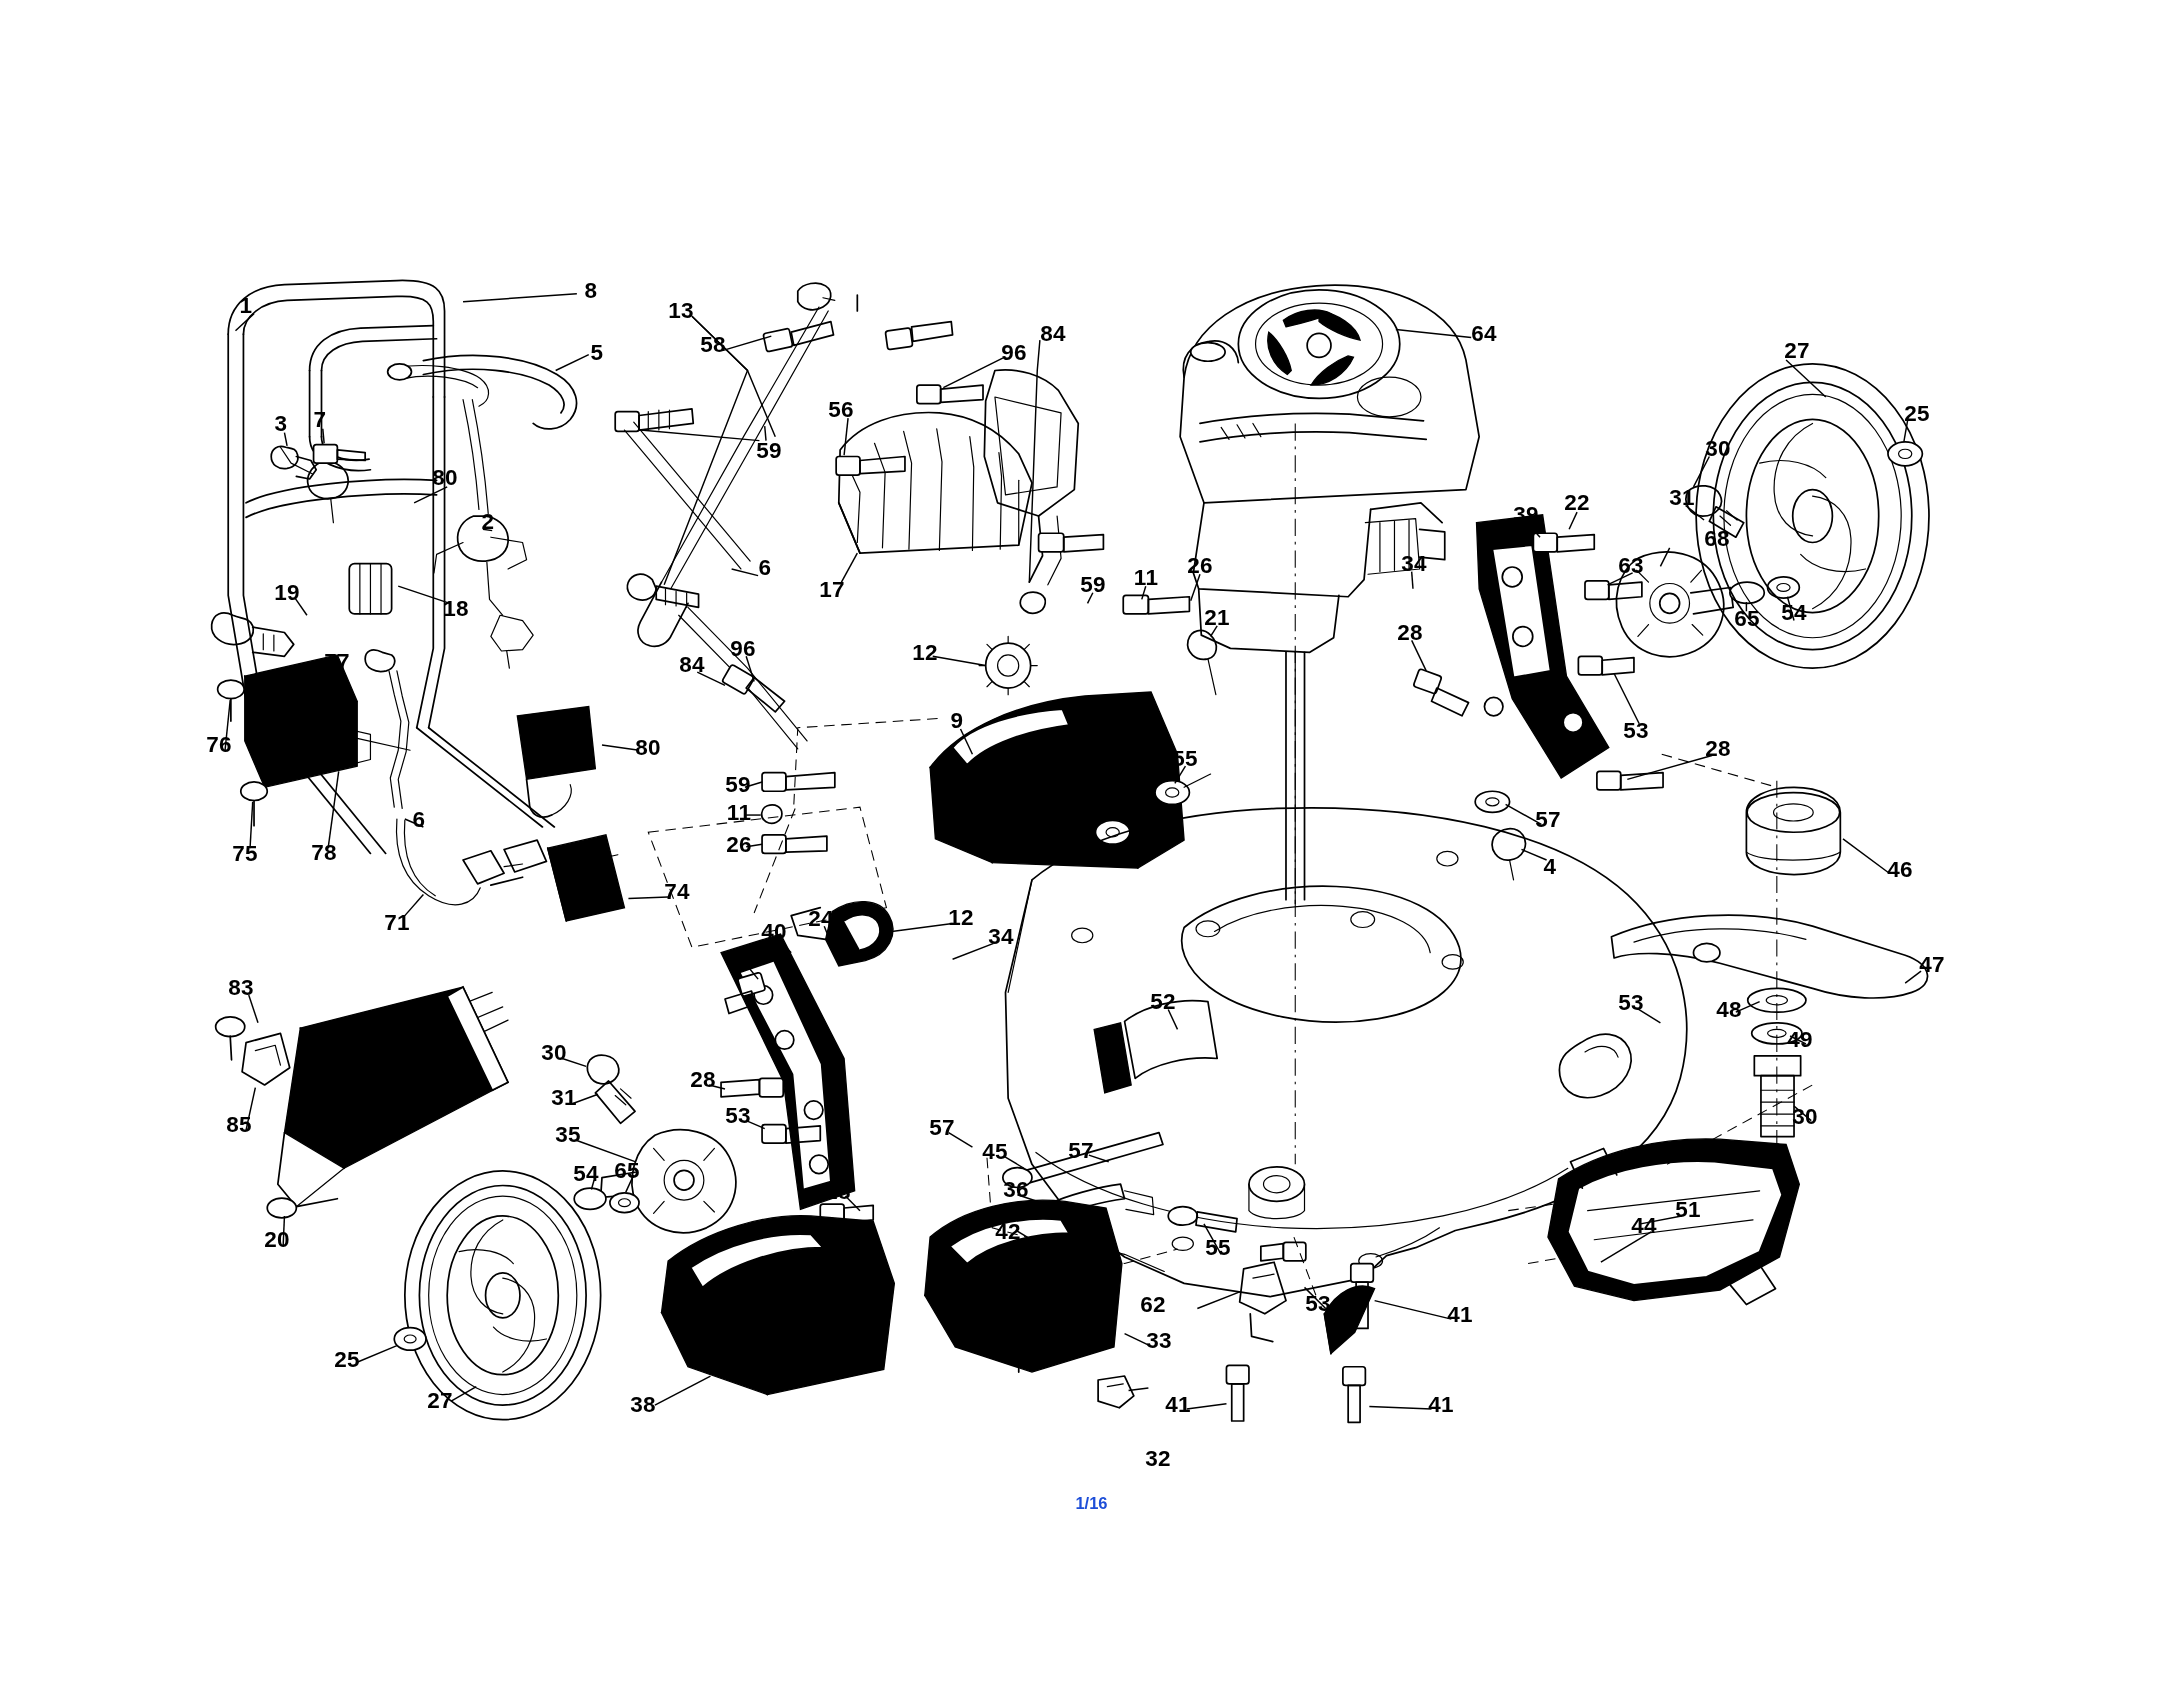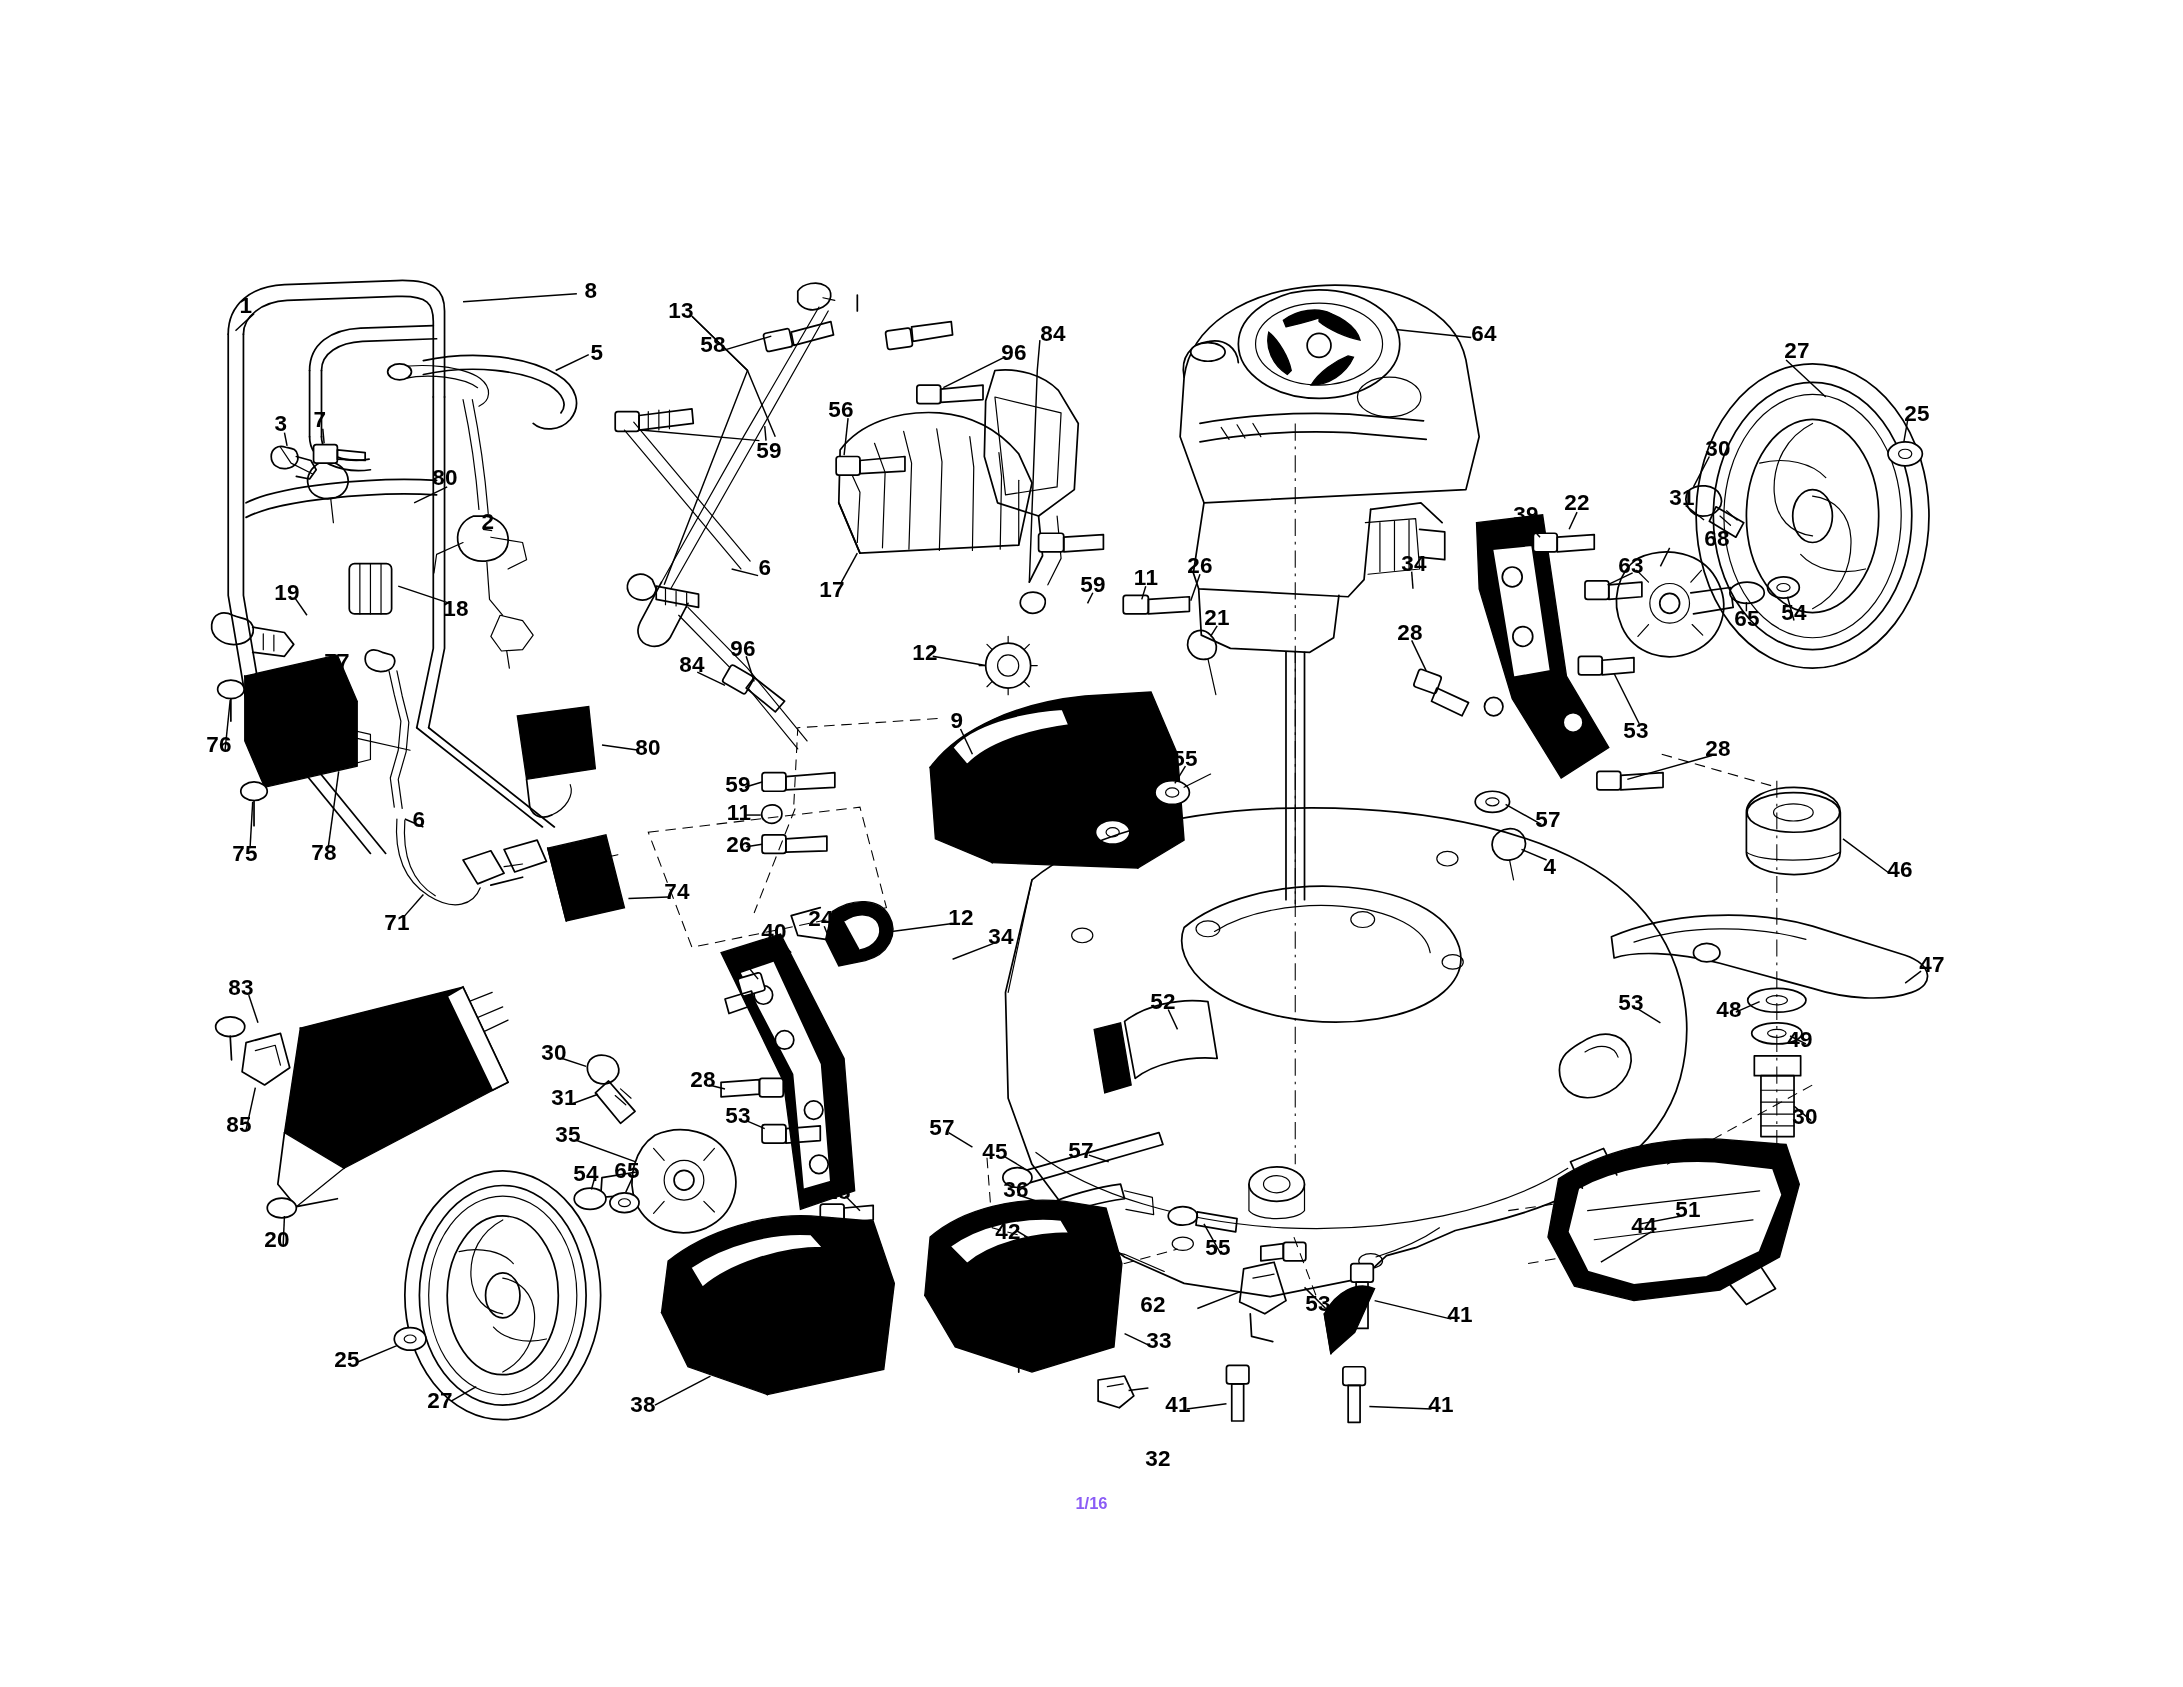--- a/index.html
+++ b/index.html
@@ -39,21 +39,21 @@
     letter-spacing: 0.3px;
   }
   #page-footer {
     position: absolute;
     left: 50%;
     top: 1494px;
     transform: translateX(-50%);
     font-family: "Liberation Sans", sans-serif;
     font-size: 16.5px;
     font-weight: 700;
-    color: #8b5cf6;
+    color: #1d4ed8;
   }
   .leader {
     stroke: #000;
     stroke-width: 2.2;
     fill: none;
   }
   .part {
     fill: none;
     stroke: #000;
     stroke-width: 2.6;

